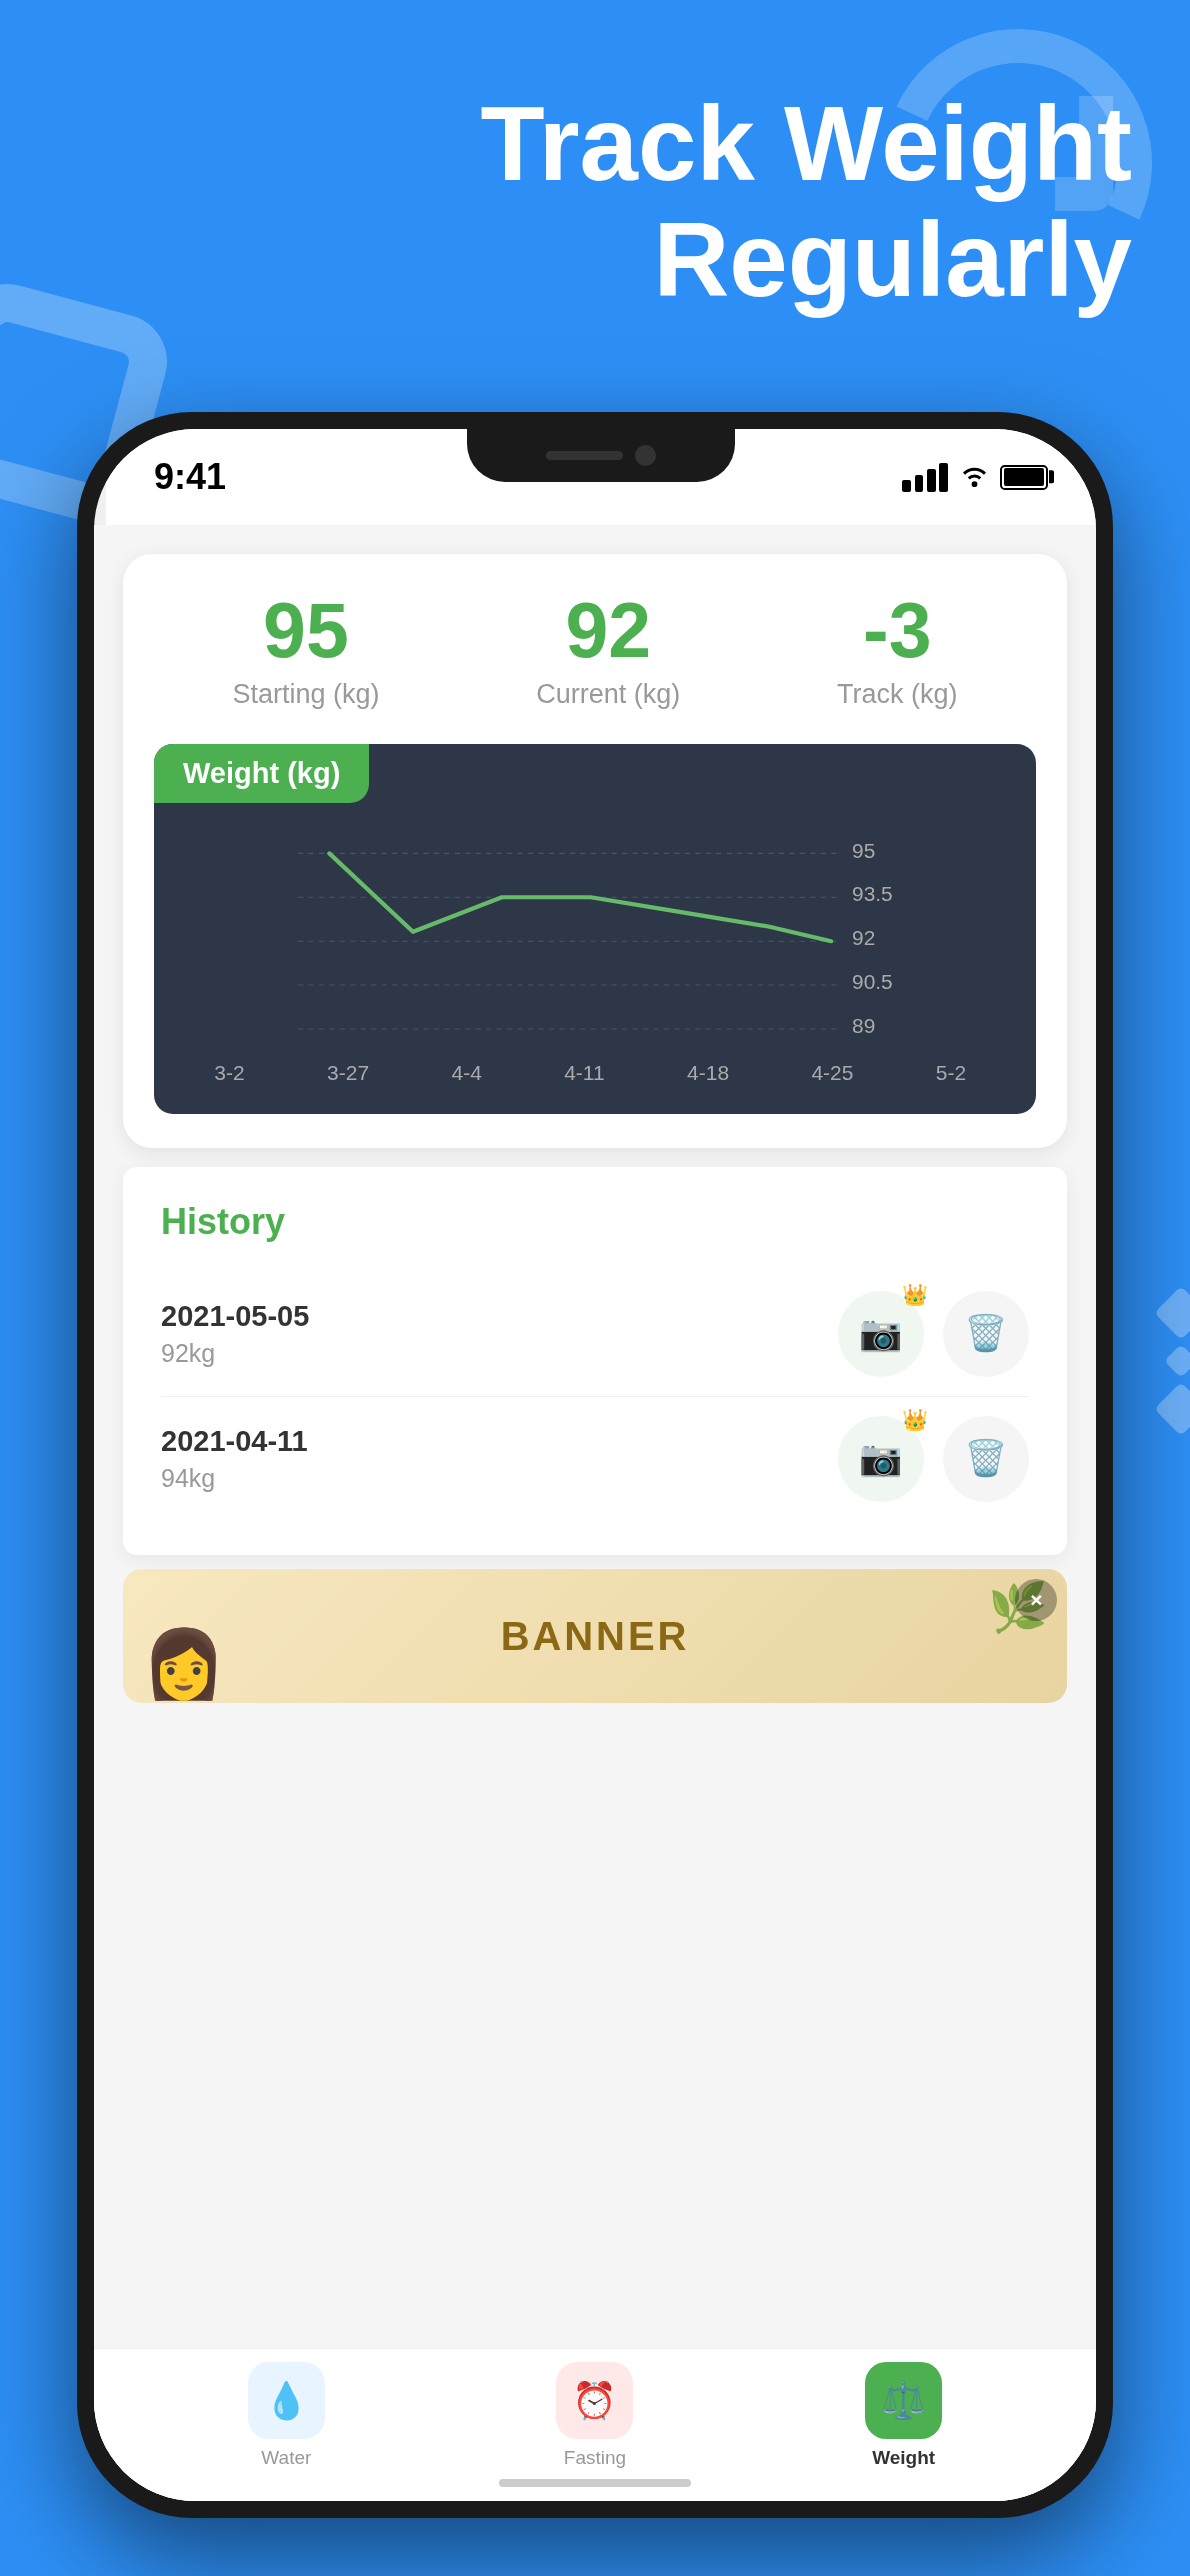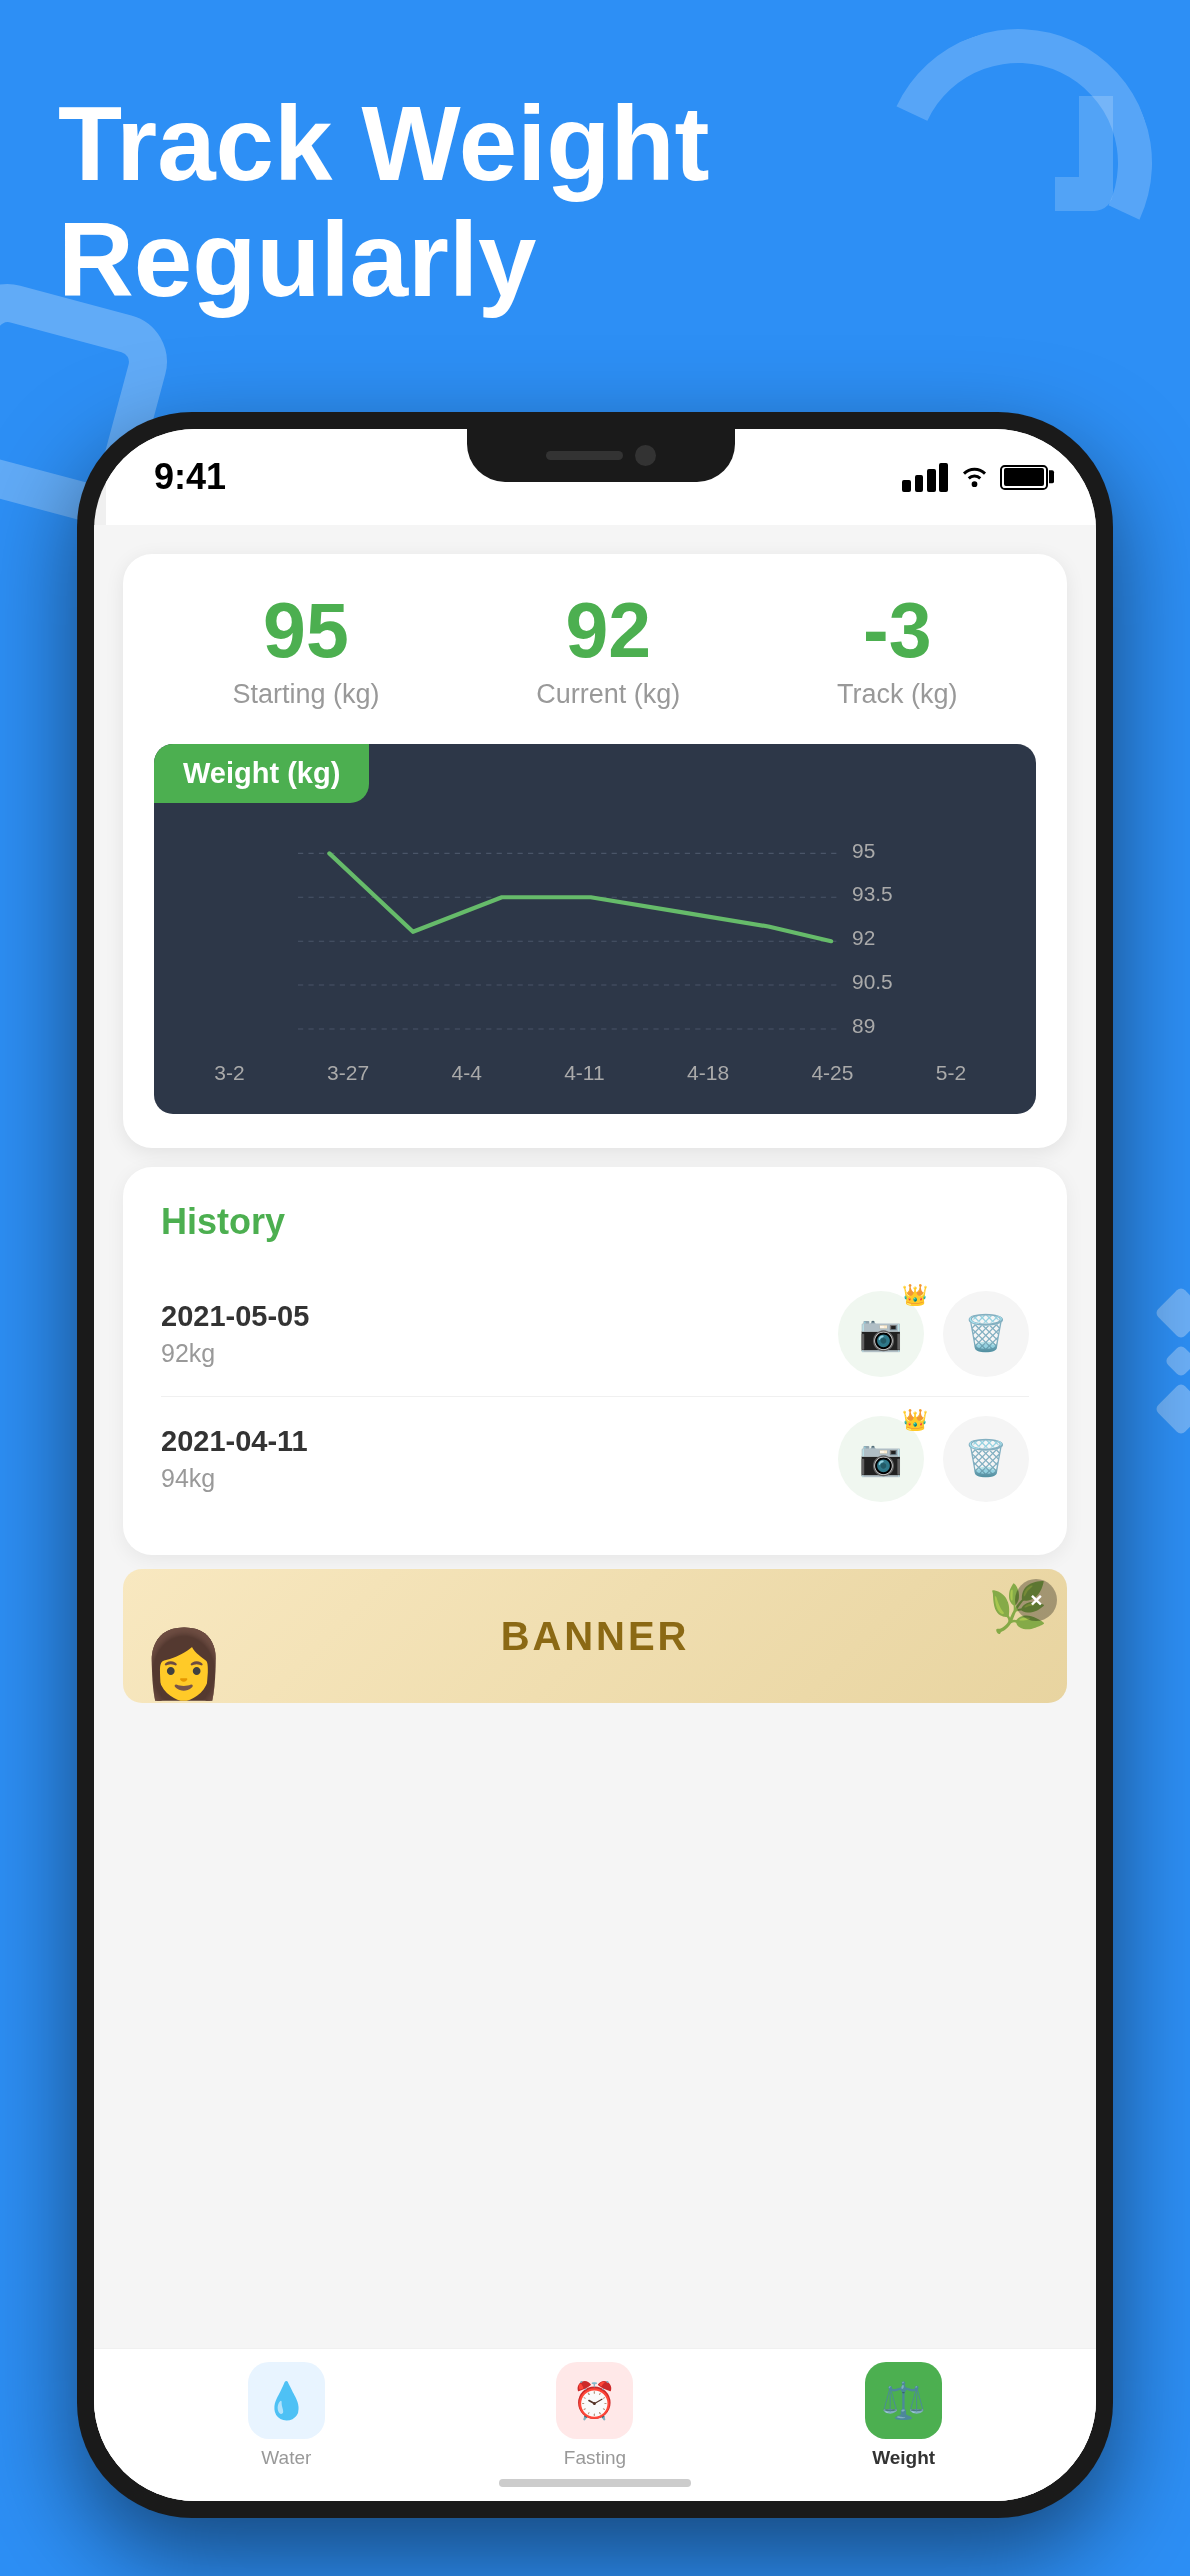--- a/index.html
+++ b/index.html
@@ -76,21 +76,21 @@
     .diamond.small {
       width: 24px;
       height: 24px;
     }
 
     
     .header-text {
       position: absolute;
       top: 86px;
       left: 0; right: 0;
-      text-align: left;
+      text-align: right;
       color: white;
       font-size: 105px;
       font-weight: 800;
       line-height: 1.1;
       padding: 0 58px;
     }
 
     
     .phone-frame {
       position: absolute;
@@ -293,21 +293,21 @@
 
     .x-label {
       font-size: 21px;
       color: #aaa;
     }
 
     
     .history-section {
       background: white;
       margin: 19px 29px 0;
-      border-radius: 29px;
+      border-radius: 14px;
       padding: 34px 38px;
       box-shadow: 0 4.8px 19px rgba(0,0,0,0.06);
     }
 
     .history-title {
       font-size: 36px;
       font-weight: 700;
       color: #4caf50;
       margin-bottom: 29px;
     }

